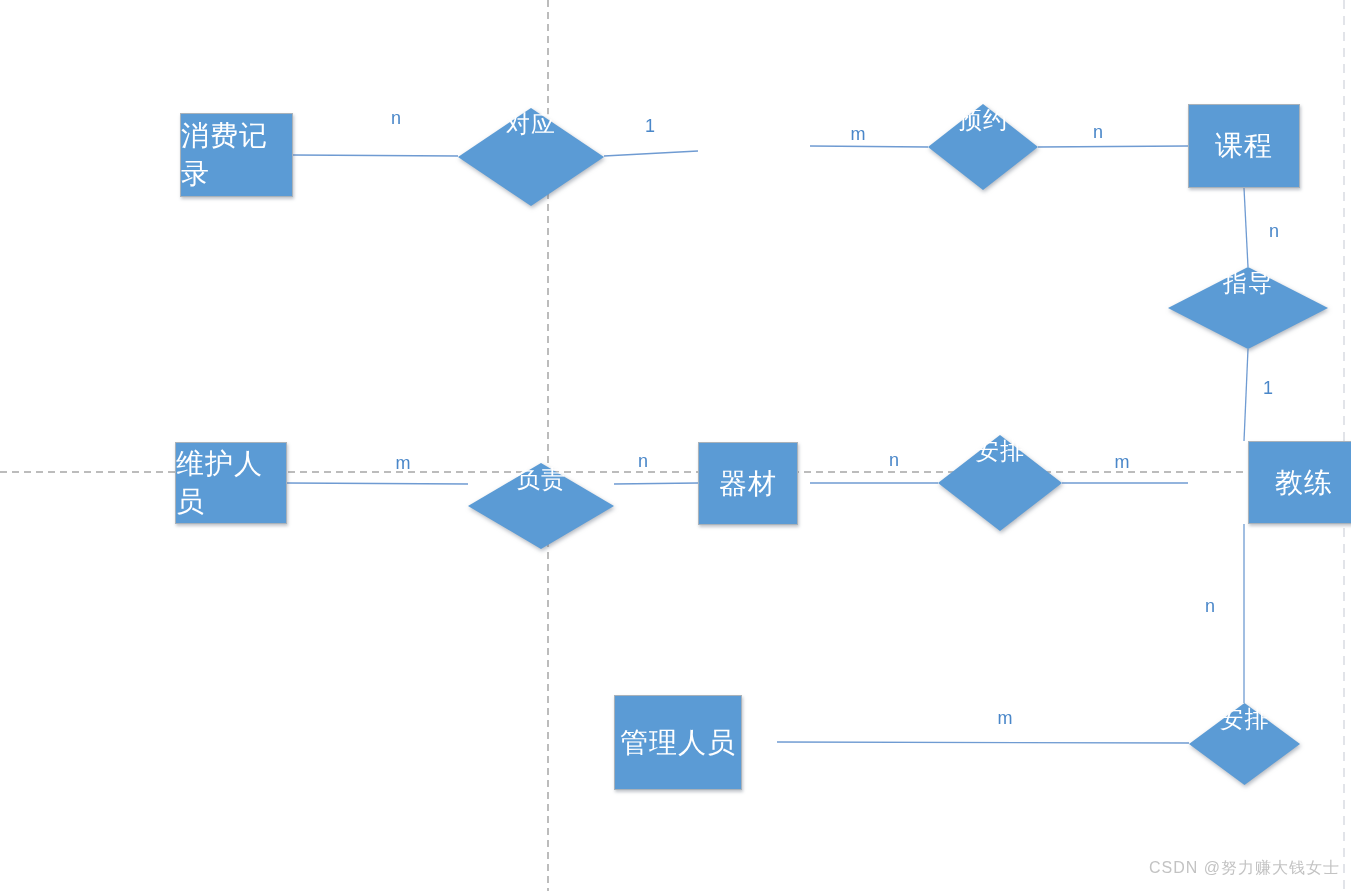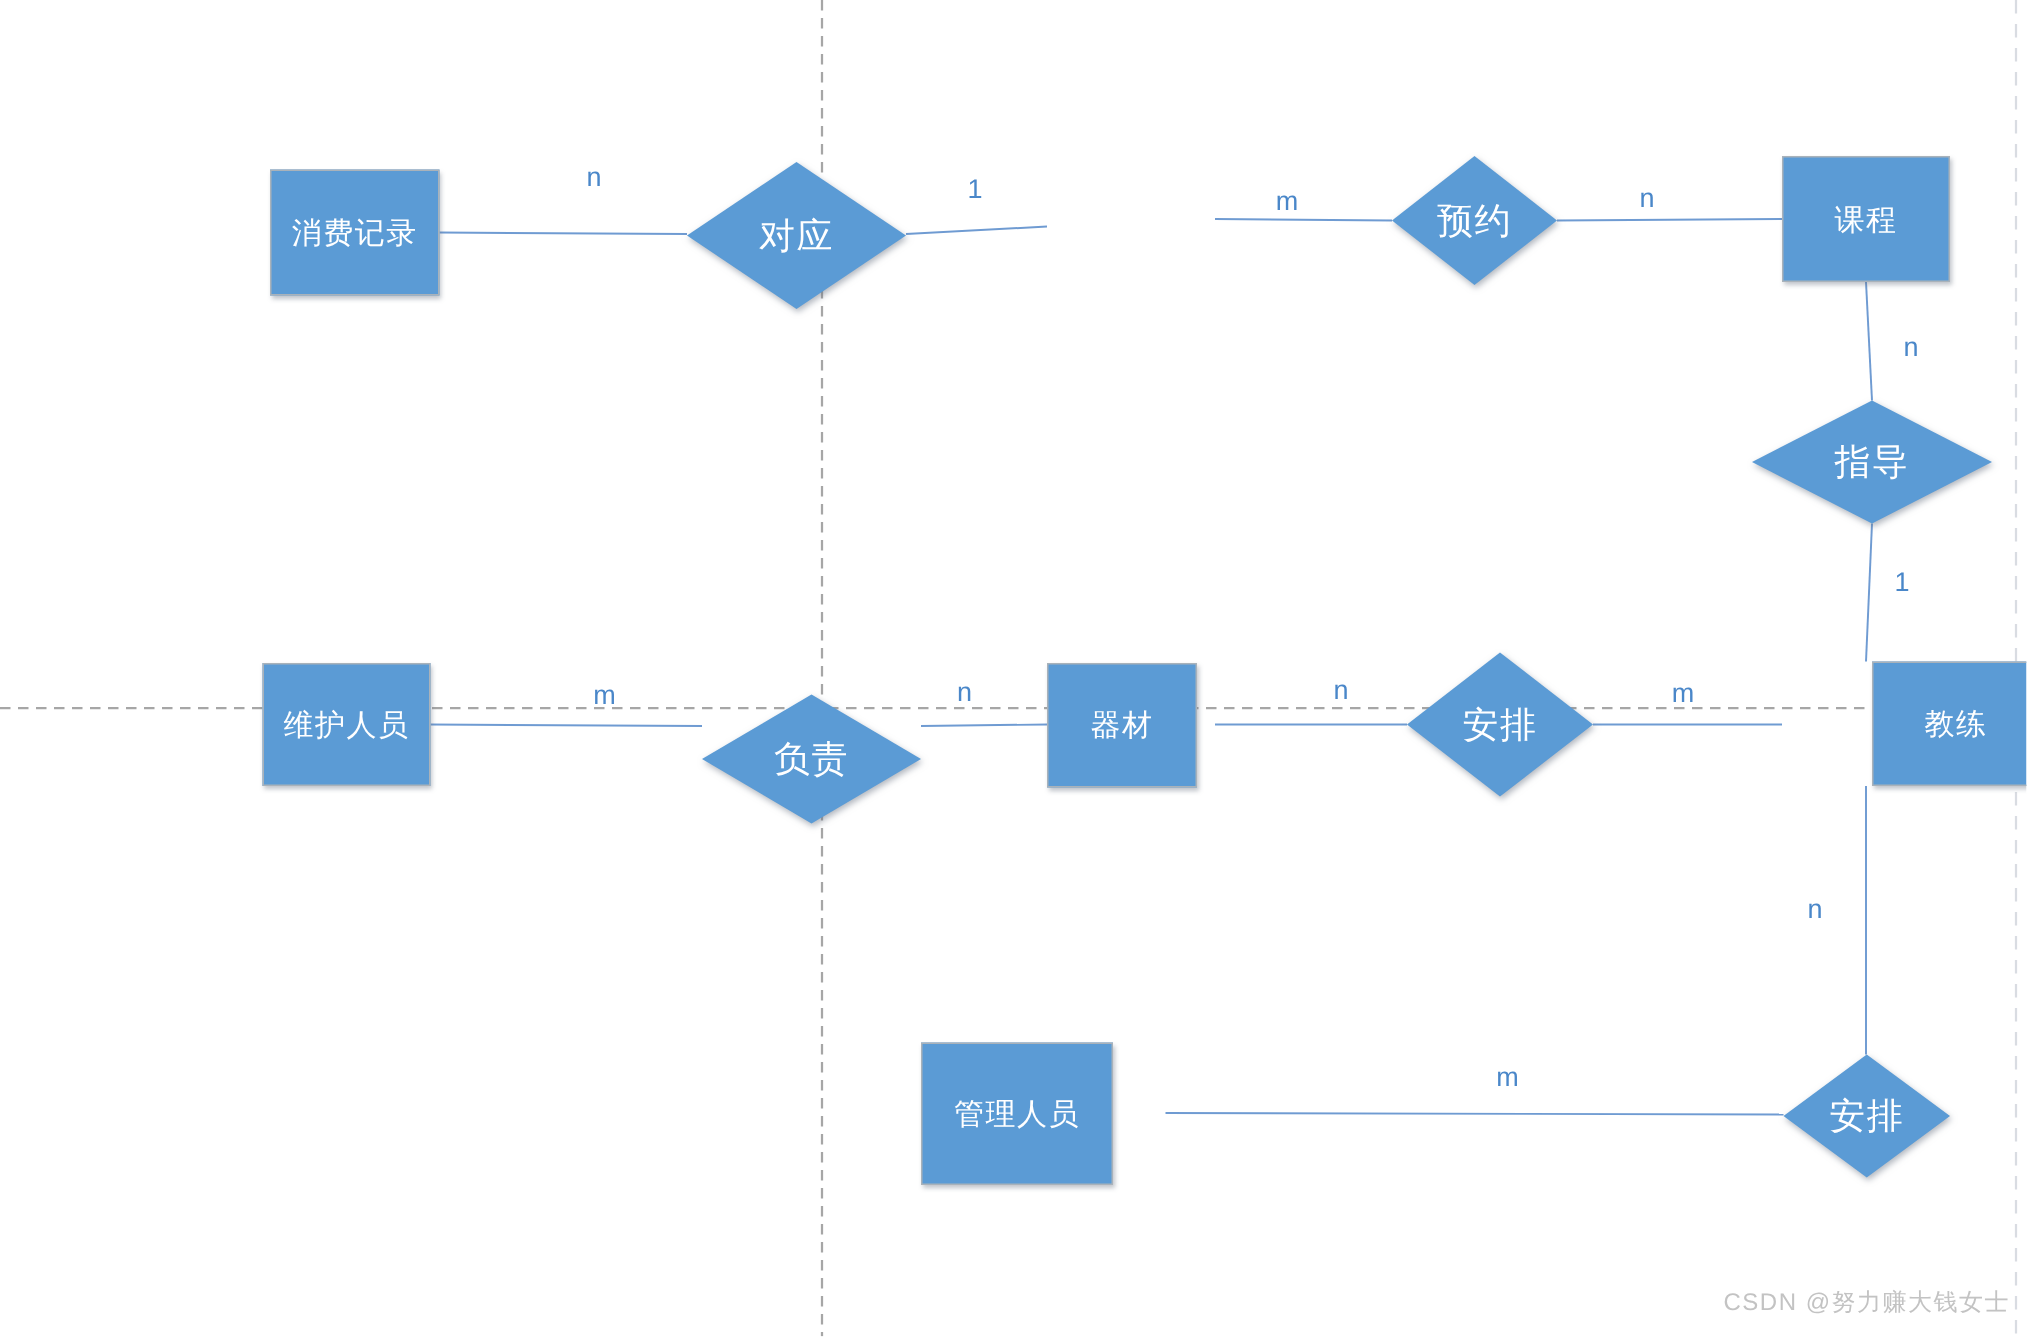--- a/index.html
+++ b/index.html
@@ -8,25 +8,25 @@
     background:#ffffff; overflow:hidden;
     font-family:"Liberation Sans", sans-serif;
   }
   .layer { position:absolute; left:0; top:0; width:1351px; height:891px; }
 
   .entity {
     position:absolute; background:#5b9bd5;
     border:1px solid #a9b2ba;
     box-shadow:1px 2px 3px rgba(100,110,125,.40);
     display:flex; align-items:center; justify-content:center;
-    color:#ffffff; font-size:20px; box-sizing:border-box;
+    color:#ffffff; font-size:28px; box-sizing:border-box;
     letter-spacing:1px;
   }
   .diamond {
-    position:absolute; display:flex; align-items:center; justify-content:center;
+    position:absolute; display:flex; justify-content:center;
     color:#ffffff; font-size:24px; letter-spacing:1px;
   }
   .diamond svg {
     position:absolute; left:0; top:0; width:100%; height:100%;
     filter:drop-shadow(1px 2px 2px rgba(100,110,125,.50));
     overflow:visible;
   }
   .diamond polygon { fill:#5b9bd5; }
   .diamond .dlabel { position:relative; z-index:1; }
 

